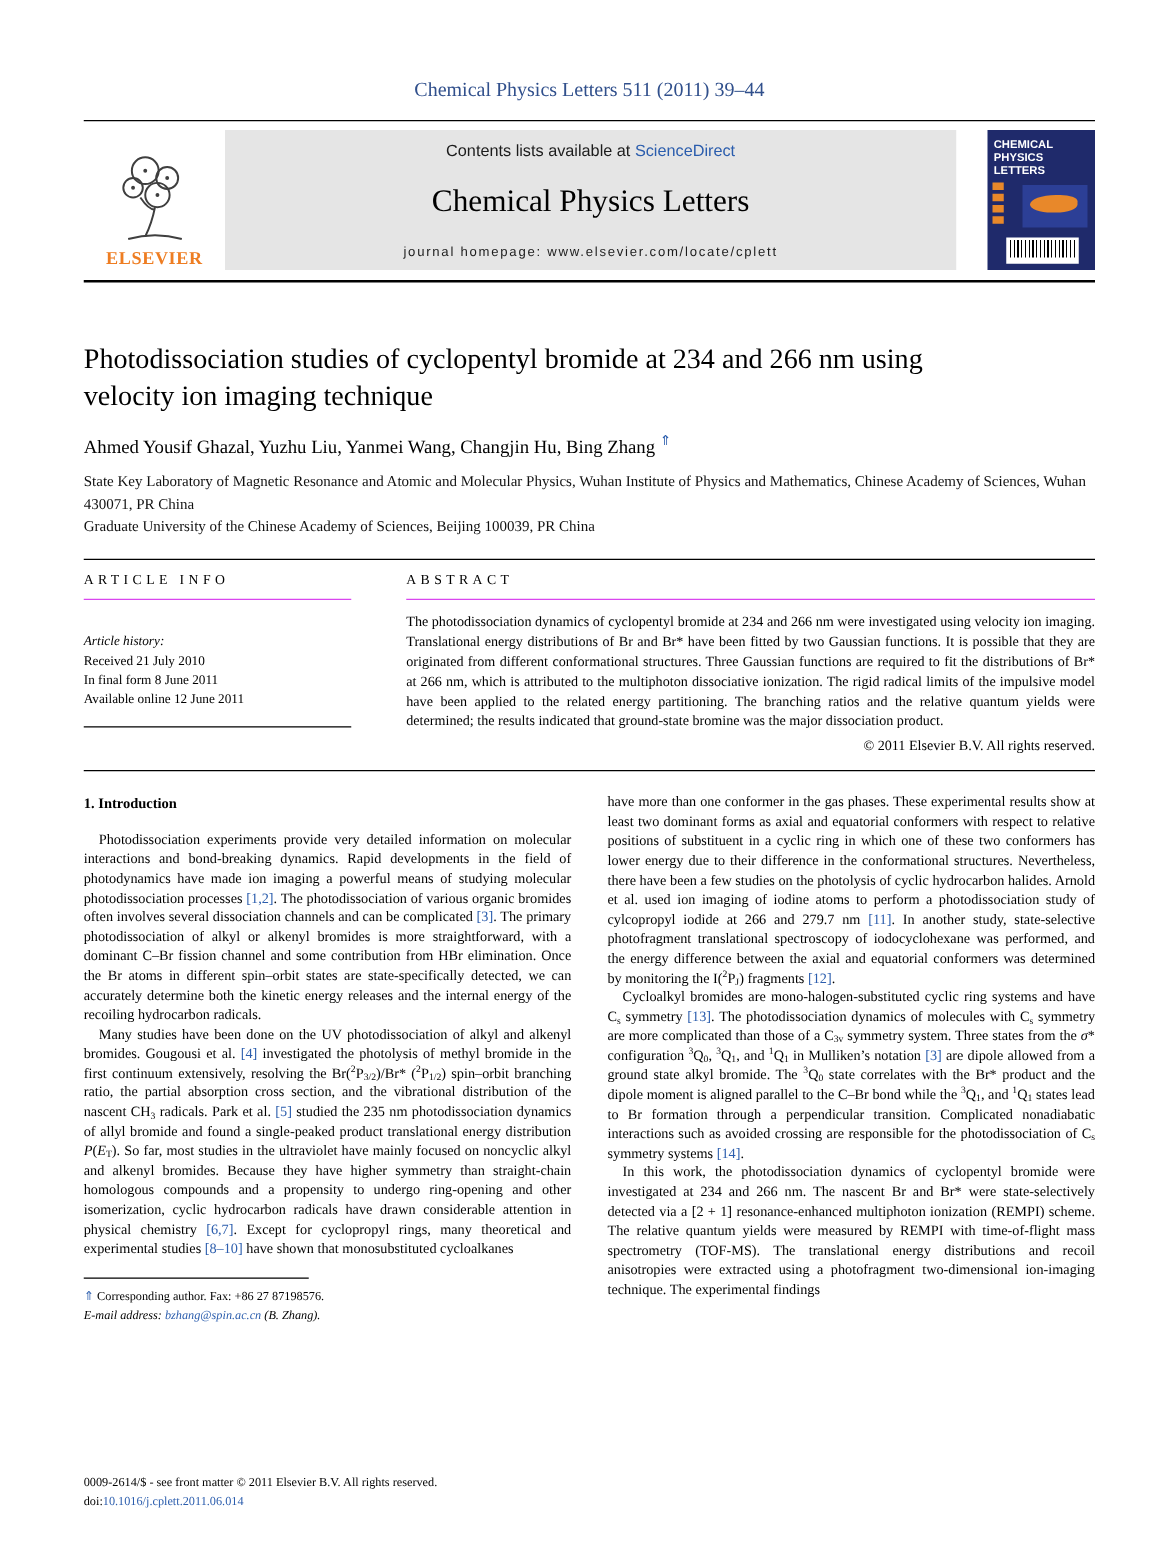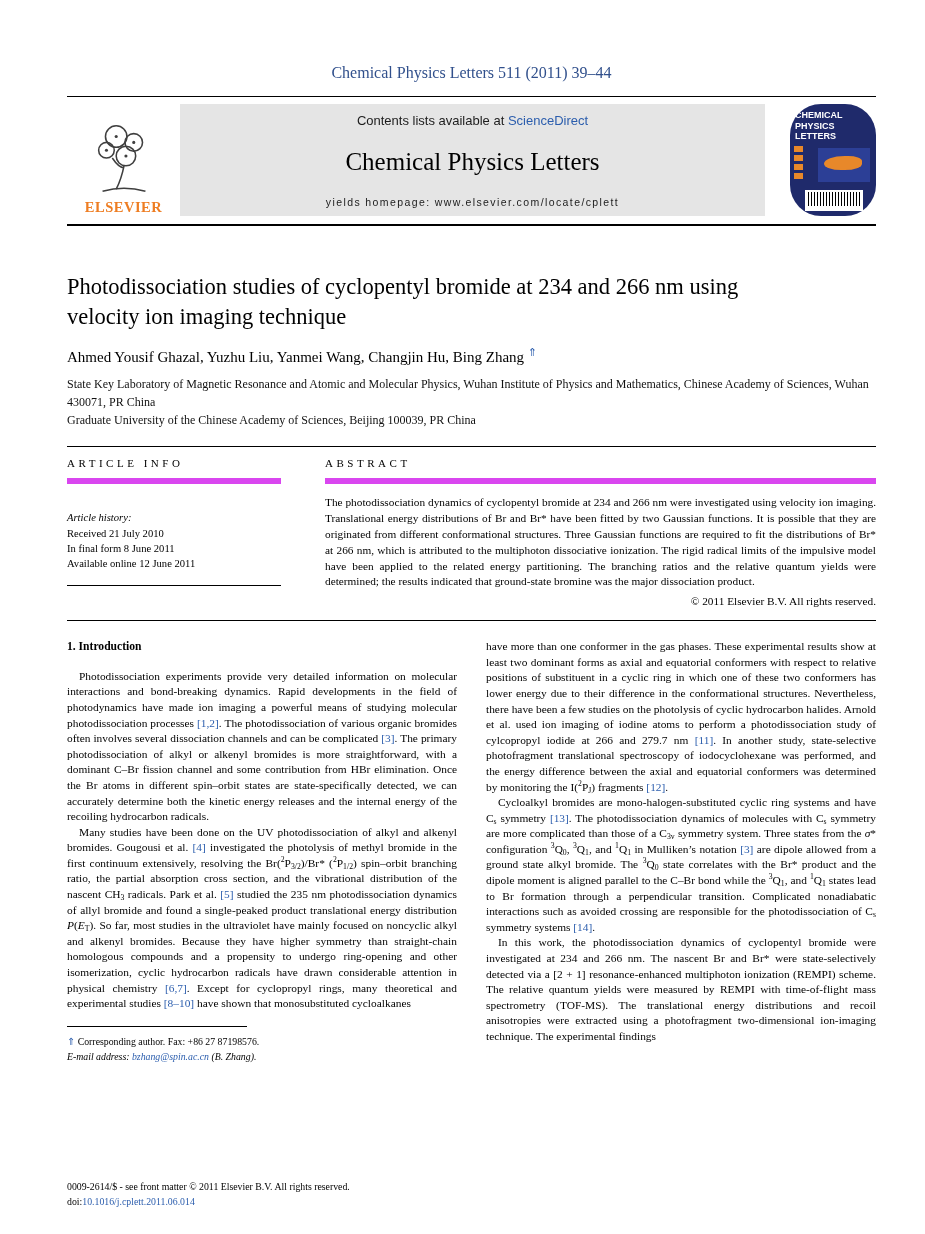--- a/index.html
+++ b/index.html
@@ -16,42 +16,42 @@
   }
   .top-rule{border-top:1px solid #000;margin-top:14px;}
   
   .masthead{display:flex;align-items:stretch;height:112px;margin-top:7px;}
   .logo-box{width:113px;flex:none;display:flex;flex-direction:column;align-items:center;justify-content:flex-end;padding-top:2px;}
   .elsevier-word{color:#ee7d22;font-weight:bold;font-size:14.5px;letter-spacing:.5px;margin-top:2px;font-family:"Liberation Serif",serif;}
   .center-box{flex:1;background:#e5e5e5;display:flex;flex-direction:column;justify-content:space-between;text-align:center;padding:9px 0 8px;}
   .contents-line{font-family:"Liberation Sans",sans-serif;font-size:13px;color:#1c1c1c;}
   .journal-title{font-size:25px;color:#000;}
   .homepage-line{font-family:"Liberation Sans",sans-serif;font-size:10.5px;letter-spacing:1.4px;color:#1c1c1c;}
-  .cover-box{width:86px;flex:none;margin-left:25px;background:#1f2a6b;position:relative;padding:6px 5px;box-sizing:border-box;border-radius:31px;}
+  .cover-box{width:86px;flex:none;margin-left:25px;background:#1f2a6b;position:relative;padding:6px 5px;box-sizing:border-box;}
   .cover-title{font-family:"Liberation Sans",sans-serif;font-weight:bold;color:#fff;font-size:9px;line-height:1.18;text-align:left;}
   .cover-squares{position:absolute;left:4px;top:42px;}
   .cover-squares div{width:9px;height:6px;background:#e8882a;margin-bottom:3px;}
   .cover-art{position:absolute;right:6px;top:44px;width:52px;height:34px;background:#2c3f96;}
   .cover-art div{position:absolute;left:6px;top:8px;width:38px;height:14px;background:#e8882a;border-radius:60% 40% 50% 50%;}
   .barcode{position:absolute;bottom:5px;left:15px;width:58px;height:21px;background:#fff;}
   .barcode div{position:absolute;left:3px;right:3px;top:2px;bottom:5px;background:repeating-linear-gradient(90deg,#000 0 1px,#fff 1px 3px);}
   .thick-rule{border-top:2.5px solid #000;margin-top:8px;}
   
   .article-title{margin-top:46px;font-size:22.5px;line-height:1.32;max-width:705px;}
   .authors{margin-top:15px;font-size:15px;}
   .corr-mark{color:#2b5dad;font-size:11px;vertical-align:super;}
   .affils{margin-top:9px;font-size:12px;line-height:1.5;color:#111;}
   
   .info-top-rule{border-top:1px solid #000;margin-top:17px;}
   .info-grid{display:flex;}
   .info-col{width:214px;flex:none;}
   .info-gutter{width:44px;flex:none;}
   .abs-col{flex:1;}
   .sec-head{padding-top:10px;font-size:11px;letter-spacing:.32em;color:#000;}
-  .head-rule{border-bottom:6px solid #d946ef;padding-bottom:9px;}
+  .head-rule{border-bottom:1px solid #d946ef;padding-bottom:9px;}
   .history{font-size:10.6px;line-height:1.45;margin-top:26px;}
   .history .lab{font-style:italic;}
   .info-bottom-rule{border-bottom:1px solid #000;margin-top:13px;}
   .abstract-text{font-size:11.3px;line-height:15.8px;text-align:justify;margin-top:11px;}
   .abstract-copy{text-align:right;font-size:11.3px;margin-top:5px;}
   .full-bottom-rule{border-top:1px solid #000;margin-top:13px;}
   
   .body-cols{display:flex;margin-top:18px;}
   .col{width:390px;flex:none;font-size:11.4px;line-height:15.6px;text-align:justify;}
   .col-left{display:flex;flex-direction:column;}
@@ -96,21 +96,21 @@
           </g>
         </svg>
         <div class="elsevier-word">ELSEVIER</div>
       </div>
 
       <div class="center-box">
         <div class="contents-line">
           <span>Contents lists available at </span><span class="lnk">ScienceDirect</span>
         </div>
         <div class="journal-title">Chemical Physics Letters</div>
-        <div class="homepage-line lnk" style="color:#1c1c1c">yields homepage: www.elsevier.com/locate/cplett</div>
+        <div class="homepage-line lnk" style="color:#1c1c1c">journal homepage: www.elsevier.com/locate/cplett</div>
       </div>
 
       <div class="cover-box">
         <div class="cover-title">
           <div>CHEMICAL</div>
           <div>PHYSICS</div>
           <div>LETTERS</div>
         </div>
         <div class="cover-squares">
           <div></div>

